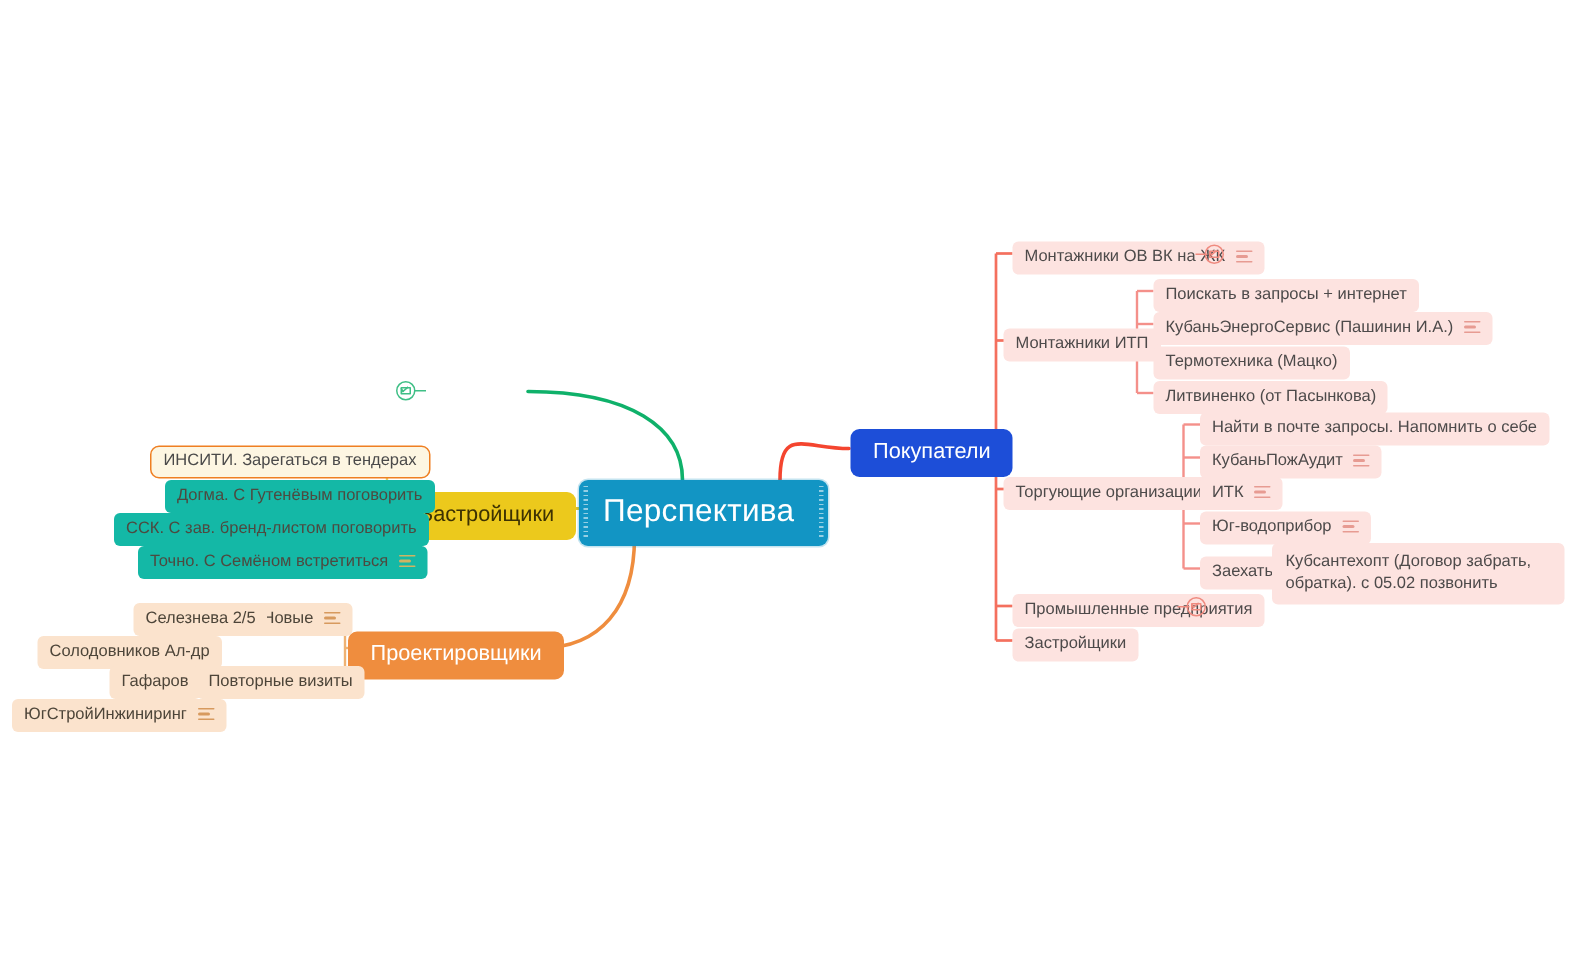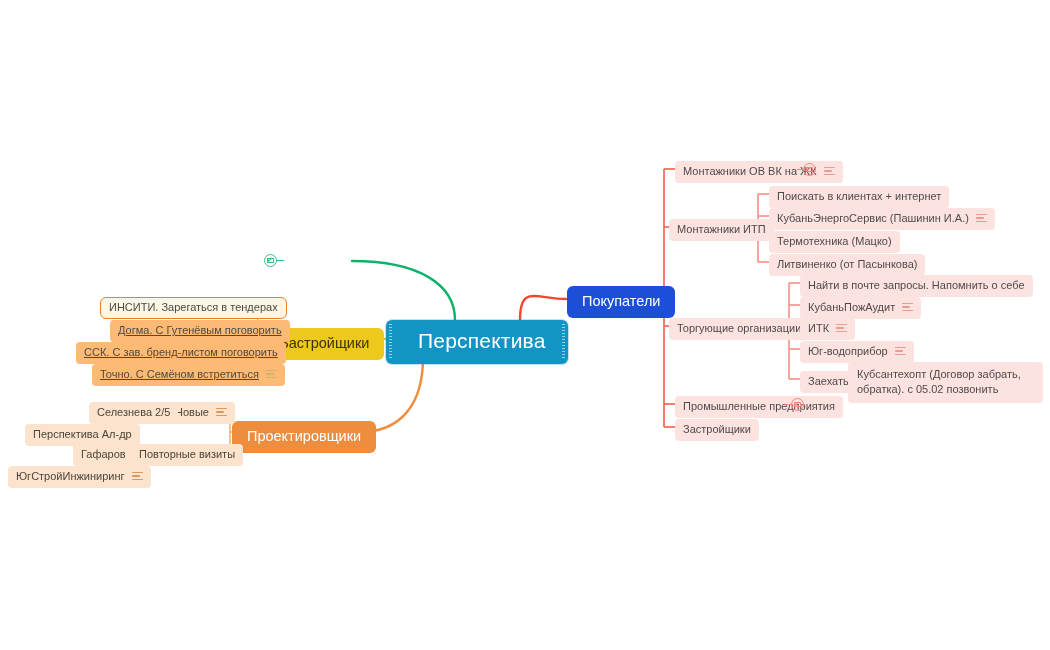--- a/index.html
+++ b/index.html
@@ -35,21 +35,21 @@
     white-space: nowrap;
     border-radius: 5px;
     line-height: 1.15;
   }
 
   
   .central {
     background: #1295c4;
     color: #ffffff;
     font-size: 21px;
-    padding: 9px 22px 11px 32px;
+    padding: 9px 22px 11px 16px;
     border-radius: 6px;
     letter-spacing: .2px;
     box-shadow: 0 0 0 1px rgba(18,149,196,.25);
   }
   .central::before,
   .central::after {
     content: "";
     position: absolute;
     top: 4px;
     bottom: 4px;
@@ -76,21 +76,21 @@
   .branch.red    { background: #1d4ed8; color: #ffffff; justify-content: flex-end; }
 
   
   .chip {
     font-size: 11px;
     padding: 4px 8px 5px 8px;
     border-radius: 4px;
     color: #4a4a4a;
   }
   .chip.tint-red    { background: #fde3e0; color: #4d4a4a; }
-  .chip.tint-yellow { background: #fdba74; color: #4d4a40; text-decoration: underline; }
+  .chip.tint-yellow { background: #14b8a6; color: #4d4a40; }
   .chip.tint-orange { background: #fbe3cd; color: #4d4539; }
   .chip.outline-orange {
     background: #fdf6e2;
     border: 1.6px solid #ef7f22;
     border-radius: 6px;
     padding: 3px 8px 4px 8px;
   }
   .chip.two-line {
     white-space: normal;
     line-height: 1.35;
@@ -269,21 +269,21 @@
 
   <div class="node chip tint-orange" style="left:89px; top:402px;">
     <span>Селезнева 2/5</span>
   </div>
 
   <div class="node chip tint-orange" style="left:131px; top:444px;justify-content:center;">
     <span>Повторные визиты</span>
   </div>
 
   <div class="node chip tint-orange" style="left:25px; top:424px;">
-    <span>Перспектива Ал-др</span>
+    <span>Солодовников Ал-др</span>
   </div>
 
   <div class="node chip tint-orange" style="left:73px; top:444px;">
     <span>Гафаров</span>
   </div>
 
   <div class="node chip tint-orange" style="left:8px; top:466px;">
     <span>ЮгСтройИнжиниринг</span>
     <span class="note-icon tone-orange">
         <i></i>
@@ -304,21 +304,21 @@
         <i></i>
       </span>
   </div>
   <div class="badge-stub" style="left:797px; top:169px; width:8px;"></div>
   <div class="mail-badge" style="left:803px; top:163px;"></div>
 
   <div class="node chip tint-red" style="left:669px; top:219px;">
     <span>Монтажники ИТП</span>
   </div>
   <div class="node chip tint-red" style="left:769px; top:186px;">
-    <span>Поискать в клиентах + интернет</span>
+    <span>Поискать в запросы + интернет</span>
   </div>
   <div class="node chip tint-red" style="left:769px; top:208px;justify-content:center;">
     <span>КубаньЭнергоСервис (Пашинин И.А.)</span>
     <span class="note-icon">
         <i></i>
         <i></i>
         <i></i>
       </span>
   </div>
   <div class="node chip tint-red" style="left:769px; top:231px;">

